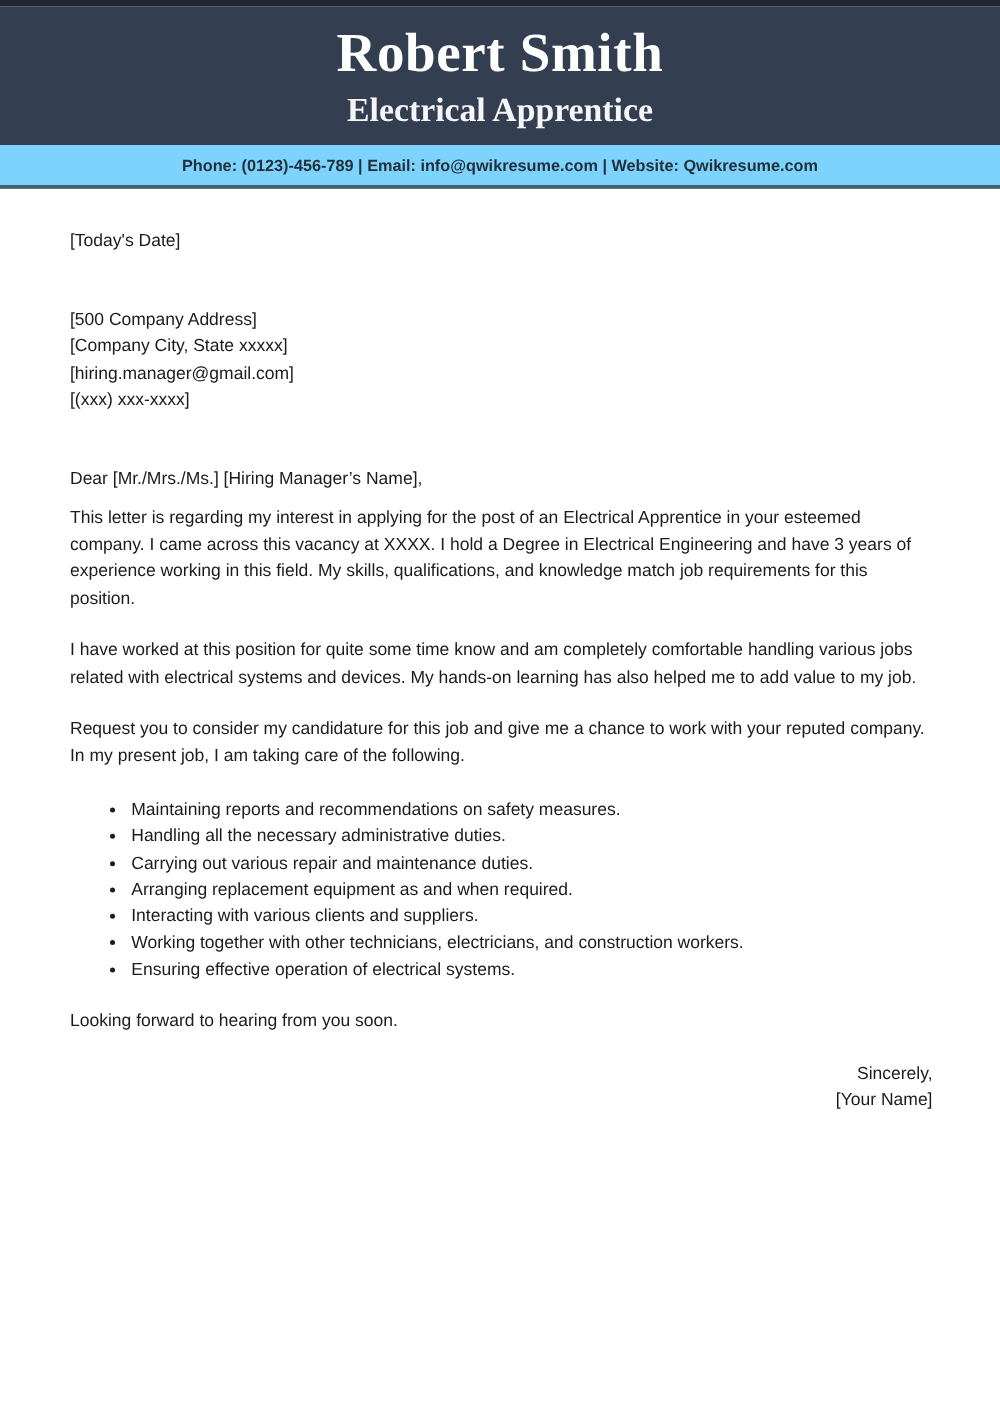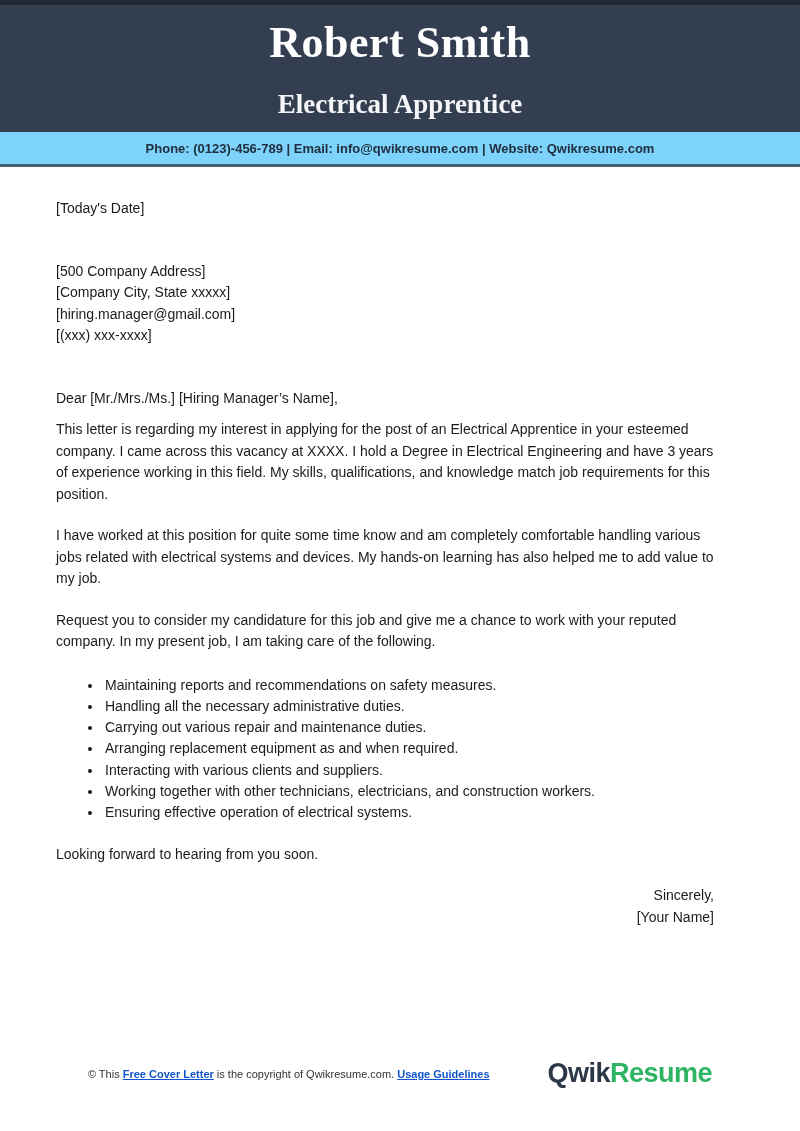--- a/index.html
+++ b/index.html
@@ -23,40 +23,40 @@
   .banner h1 {
     margin: 0;
     font-family: "Liberation Serif", serif;
     font-weight: bold;
     font-size: 44px;
     line-height: 50px;
     color: #ffffff;
     letter-spacing: 0.5px;
   }
   .banner h2 {
-    margin: 20px 0 0 0;
+    margin: 4px 0 0 0;
     font-family: "Liberation Serif", serif;
     font-weight: bold;
     font-size: 27px;
     line-height: 32px;
     color: #f5f6f8;
   }
   .contact-bar {
     background: #7dd3fc;
     border-bottom: 3px solid #44606e;
     text-align: center;
     padding: 9px 0 8px 0;
     font-size: 13px;
     font-weight: bold;
     color: #20303f;
   }
 
   
   .letter {
-    padding: 0 86px 0 56px;
+    padding: 0 54px 0 56px;
     font-size: 14px;
     line-height: 21.5px;
   }
   .date-line { margin-top: 31px; }
   .address-block { margin-top: 41px; }
   .address-block div { line-height: 21.5px; }
   .salutation { margin-top: 41px; }
   .letter p { margin: 20px 0 0 0; }
   .letter p.para-first { margin-top: 10px; }
   ul.duties {
@@ -142,22 +142,14 @@
 
     <p class="closing-line">Looking forward to hearing from you soon.</p>
 
     <div class="signoff-block">
       <div>Sincerely,</div>
       <div>[Your Name]</div>
     </div>
 
   </div>
 
-  <div class="footer">
-    <div class="copyright">
-      <span>© This </span><a>Free Cover Letter</a><span> is the copyright of Qwikresume.com. </span><a>Usage Guidelines</a>
-    </div>
-    <div class="logo">
-      <span class="logo-qwik">Qwik</span><span class="logo-resume">Resume</span>
-    </div>
-  </div>
 
 </div>
 
 </body></html>

